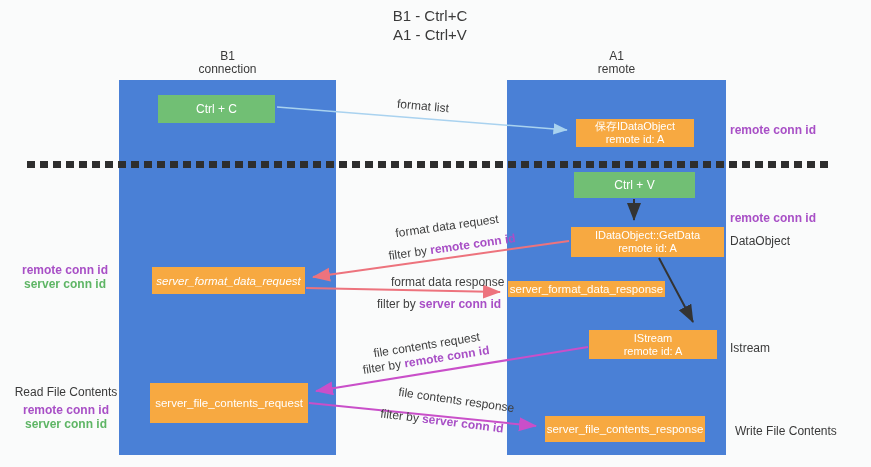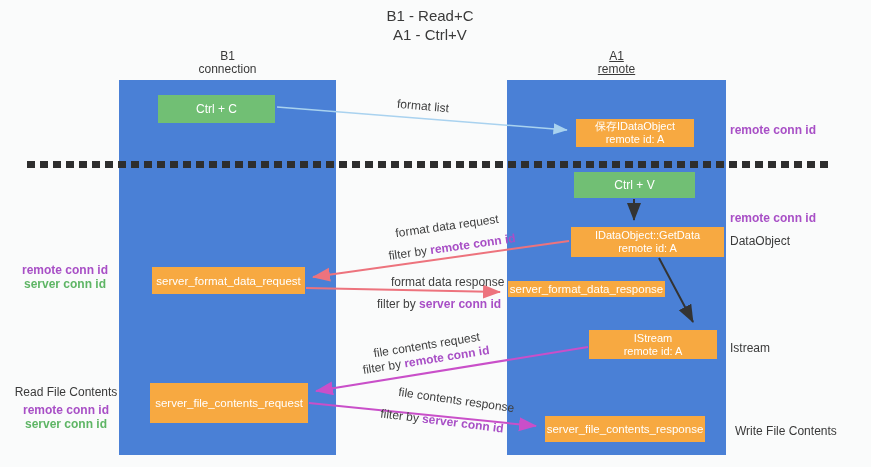--- a/index.html
+++ b/index.html
@@ -34,29 +34,29 @@
   .sideblock { position:absolute; text-align:center; font-size:12px; line-height:14px; z-index:5; } .r5 { transform:rotate(5deg); }
   .r-8 { transform:rotate(-8deg); } .r8 { transform:rotate(8deg); }
   .r-9 { transform:rotate(-9deg); } .r7 { transform:rotate(7deg); }
 </style>
 </head>
 <body>
 
 <div class="stage">
 
   <div class="title">
-    <div>B1 - Read+C</div>
+    <div>B1 - Ctrl+C</div>
     <div>A1 - Ctrl+V</div>
   </div>
 
   <div class="col-header" style="left:119px; top:50px; width:217px;">
     <div>B1</div>
     <div class="sub">connection</div>
   </div>
-  <div class="col-header" style="left:507px; top:50px; width:219px;text-decoration:underline;">
+  <div class="col-header" style="left:507px; top:50px; width:219px;">
     <div>A1</div>
     <div class="sub">remote</div>
   </div>
 
   <div class="column" style="left:119px; top:80px; width:217px; height:375px;"></div>
   <div class="column" style="left:507px; top:80px; width:219px; height:375px;"></div>
 
   <div class="dashline"></div>
 
   <div class="box green oneline" style="left:158px; top:95px; width:117px; height:28px; font-size:12px;">
@@ -70,21 +70,21 @@
 
   <div class="box green oneline" style="left:574px; top:172px; width:121px; height:26px; font-size:12px;">
     <span>Ctrl + V</span>
   </div>
 
   <div class="box orange twoline" style="left:571px; top:227px; width:153px; height:30px;">
     <span>IDataObject::GetData</span>
     <span>remote id: A</span>
   </div>
 
-  <div class="box orange oneline" style="left:152px; top:267px; width:153px; height:27px;">
+  <div class="box orange oneline" style="left:152px; top:267px; width:153px; height:27px;font-style:italic;">
     <span>server_format_data_request</span>
   </div>
 
   <div class="box orange oneline" style="left:508px; top:281px; width:157px; height:16px;">
     <span>server_format_data_response</span>
   </div>
 
   <div class="box orange twoline" style="left:589px; top:330px; width:128px; height:29px;">
     <span>IStream</span>
     <span>remote id: A</span>

